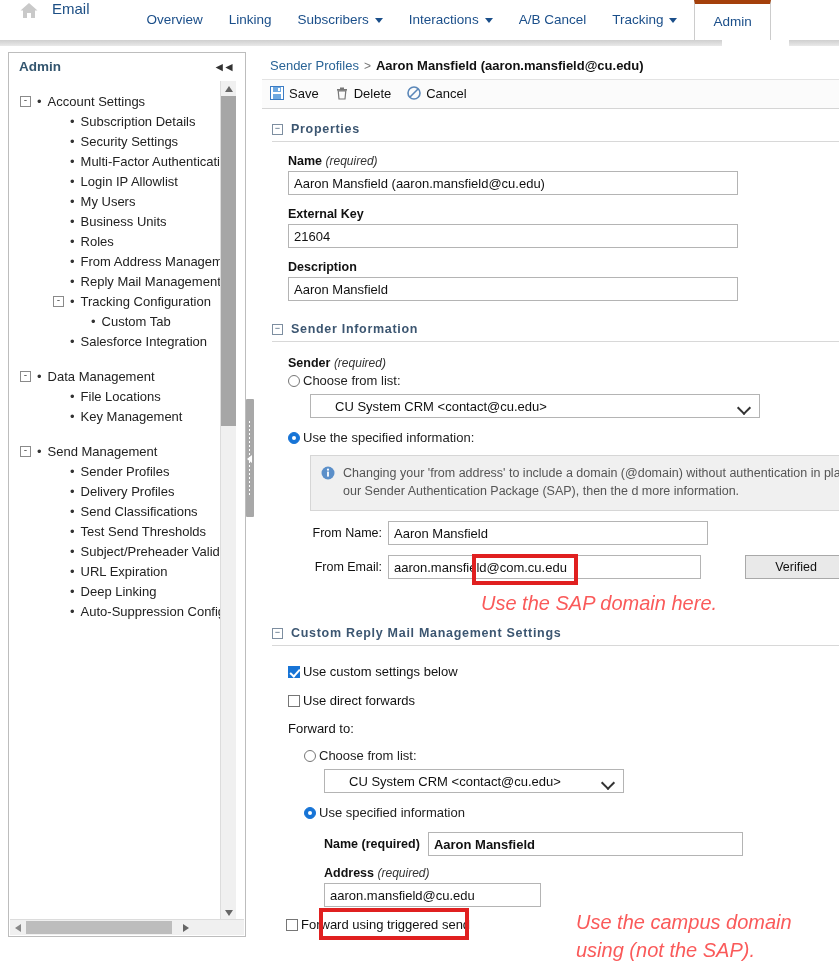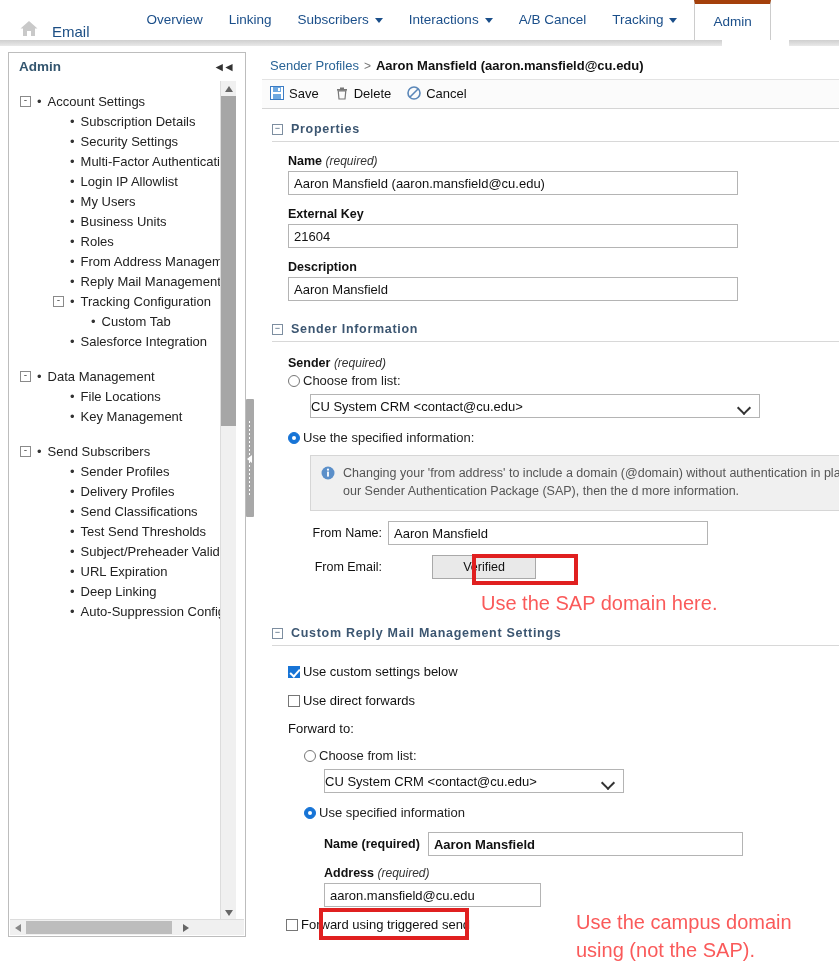--- a/index.html
+++ b/index.html
@@ -6,21 +6,21 @@
   body{
     width:839px;height:975px;overflow:hidden;
     font-family:"Liberation Sans", sans-serif;
     font-size:13px;color:#222;background:#fff;
     -webkit-font-smoothing:antialiased;
   }
   .app{position:relative;width:839px;height:975px;overflow:hidden;}
 
   
   .topnav{position:absolute;left:0;top:0;width:839px;height:40px;background:#fff;}
-  .topnav .navrow{display:flex;align-items:flex-end;height:40px;border-radius:10px;}
+  .topnav .navrow{display:flex;align-items:flex-start;height:40px;border-radius:10px;}
   .home-icon{width:22px;height:22px;margin-left:18px;margin-right:12px;position:relative;flex:none;}
   .home-icon svg{display:block;}
   .app-name{color:#1c4e84;font-size:15px;margin-right:44px;}
   .nav-item{
     color:#1b4f8a;font-size:13.5px;padding:0 13px;height:40px;line-height:40px;
     display:flex;align-items:center;gap:6px;white-space:nowrap;cursor:pointer;
   }
   .nav-item.active{
     background:#fff;border-left:1px solid #ccc;border-right:1px solid #ccc;
     border-top:4px solid #a4400b;height:40px;box-sizing:border-box;line-height:36px;
@@ -101,21 +101,21 @@
   }
   .w450{width:450px;}
 
   .radio-row{display:flex;align-items:center;padding-left:26px;margin-top:8px;font-size:13px;}
   .rad{width:12px;height:12px;border-radius:50%;border:1px solid #767676;background:#fff;box-sizing:border-box;
        margin-right:3px;flex:none;position:relative;cursor:pointer;}
   .rad.on{border-color:#1774d6;background:#1774d6;}
   .rad.on::after{content:"";position:absolute;left:3px;top:3px;width:4px;height:4px;border-radius:50%;background:#fff;}
   .sel{
     box-sizing:border-box;height:24px;border:1px solid #b4b4b4;background:#fff;
-    display:flex;align-items:center;justify-content:space-between;padding:0 8px 0 0;font-size:13px;color:#111;cursor:pointer;
+    display:flex;align-items:center;justify-content:space-between;padding:0 8px 0 24px;font-size:13px;color:#111;cursor:pointer;
   }
   .chev{width:12px;height:7px;position:relative;flex:none;}
   .chev::after{content:"";position:absolute;left:0;top:0;width:8px;height:8px;border-right:2px solid #333;border-bottom:2px solid #333;transform:rotate(45deg);}
 
   .infobox{
     margin:10px 0 0 48px;background:#f0f0f0;border:1px solid #d6d6d6;box-sizing:border-box;
     width:800px;padding:8px 10px 10px 10px;display:flex;gap:8px;
   }
   .infobox .itxt{color:#555;font-size:12.5px;line-height:18px;}
   .info-icon{width:14px;height:14px;flex:none;margin-top:2px;}
@@ -129,21 +129,21 @@
 
   .chk{width:12px;height:12px;border:1px solid #767676;background:#fff;box-sizing:border-box;margin-right:3px;flex:none;position:relative;cursor:pointer;}
   .chk.on{background:#1774d6;border-color:#1774d6;}
   .chk.on::after{content:"";position:absolute;left:3px;top:0px;width:4px;height:8px;border-right:2px solid #fff;border-bottom:2px solid #fff;transform:rotate(42deg);}
   .chk-row{display:flex;align-items:center;padding-left:26px;margin-top:12px;font-size:13px;color:#111;}
 
   .plain{padding-left:26px;margin-top:13px;font-size:13px;color:#111;}
 
   
   .redbox{position:absolute;border:4px solid #e02020;box-sizing:border-box;pointer-events:none;}
-  .redtext{position:absolute;color:#fa5a5a;font-size:20px;line-height:25px;white-space:pre;pointer-events:none;}
+  .redtext{position:absolute;color:#fa5a5a;font-size:20px;line-height:25px;white-space:pre;pointer-events:none;font-style:italic;}
 </style>
 </head>
 <body>
 
 <div class="app">
 
   <div class="topnav">
     <div class="navrow">
       <span class="home-icon">
         <svg width="22" height="22" viewBox="0 0 22 22">
@@ -268,21 +268,21 @@
           </li>
           <li class="tnode lvl2">
             <span class="nobox"></span>
             <span class="bullet">•</span>
             <span class="tlabel">Key Management</span>
           </li>
           <li class="grp-gap"></li>
           <li class="tnode lvl1">
             <span class="expander">-</span>
             <span class="bullet">•</span>
-            <span class="tlabel">Send Subscribers</span>
+            <span class="tlabel">Send Management</span>
           </li>
           <li class="tnode lvl2">
             <span class="nobox"></span>
             <span class="bullet">•</span>
             <span class="tlabel">Sender Profiles</span>
           </li>
           <li class="tnode lvl2">
             <span class="nobox"></span>
             <span class="bullet">•</span>
             <span class="tlabel">Delivery Profiles</span>
@@ -457,20 +457,21 @@
         <span class="itxt">Changing your 'from address' to include a domain (@domain) without authentication in place h brand protection. If you have purchased our Sender Authentication Package (SAP), then the d more information.</span>
       </div>
 
       <div class="inline-row">
         <span class="inline-label">From Name:</span>
         <input class="txt" style="width: 320px;" value="Aaron Mansfield">
       </div>
 
       <div class="inline-row">
         <span class="inline-label">From Email:</span>
+        <input class="txt" style="width: 320px;" value="aaron.mansfield@com.cu.edu">
         <button class="btn" style="margin-left:44px;">Verified</button>
       </div>
     </div>
 
     <div class="section" style="margin-top:42px;">
       <div class="sec-head">
         <span class="sec-exp">−</span>
         <span class="sec-title">Custom Reply Mail Management Settings</span>
       </div>
       <div class="sec-rule"></div>

